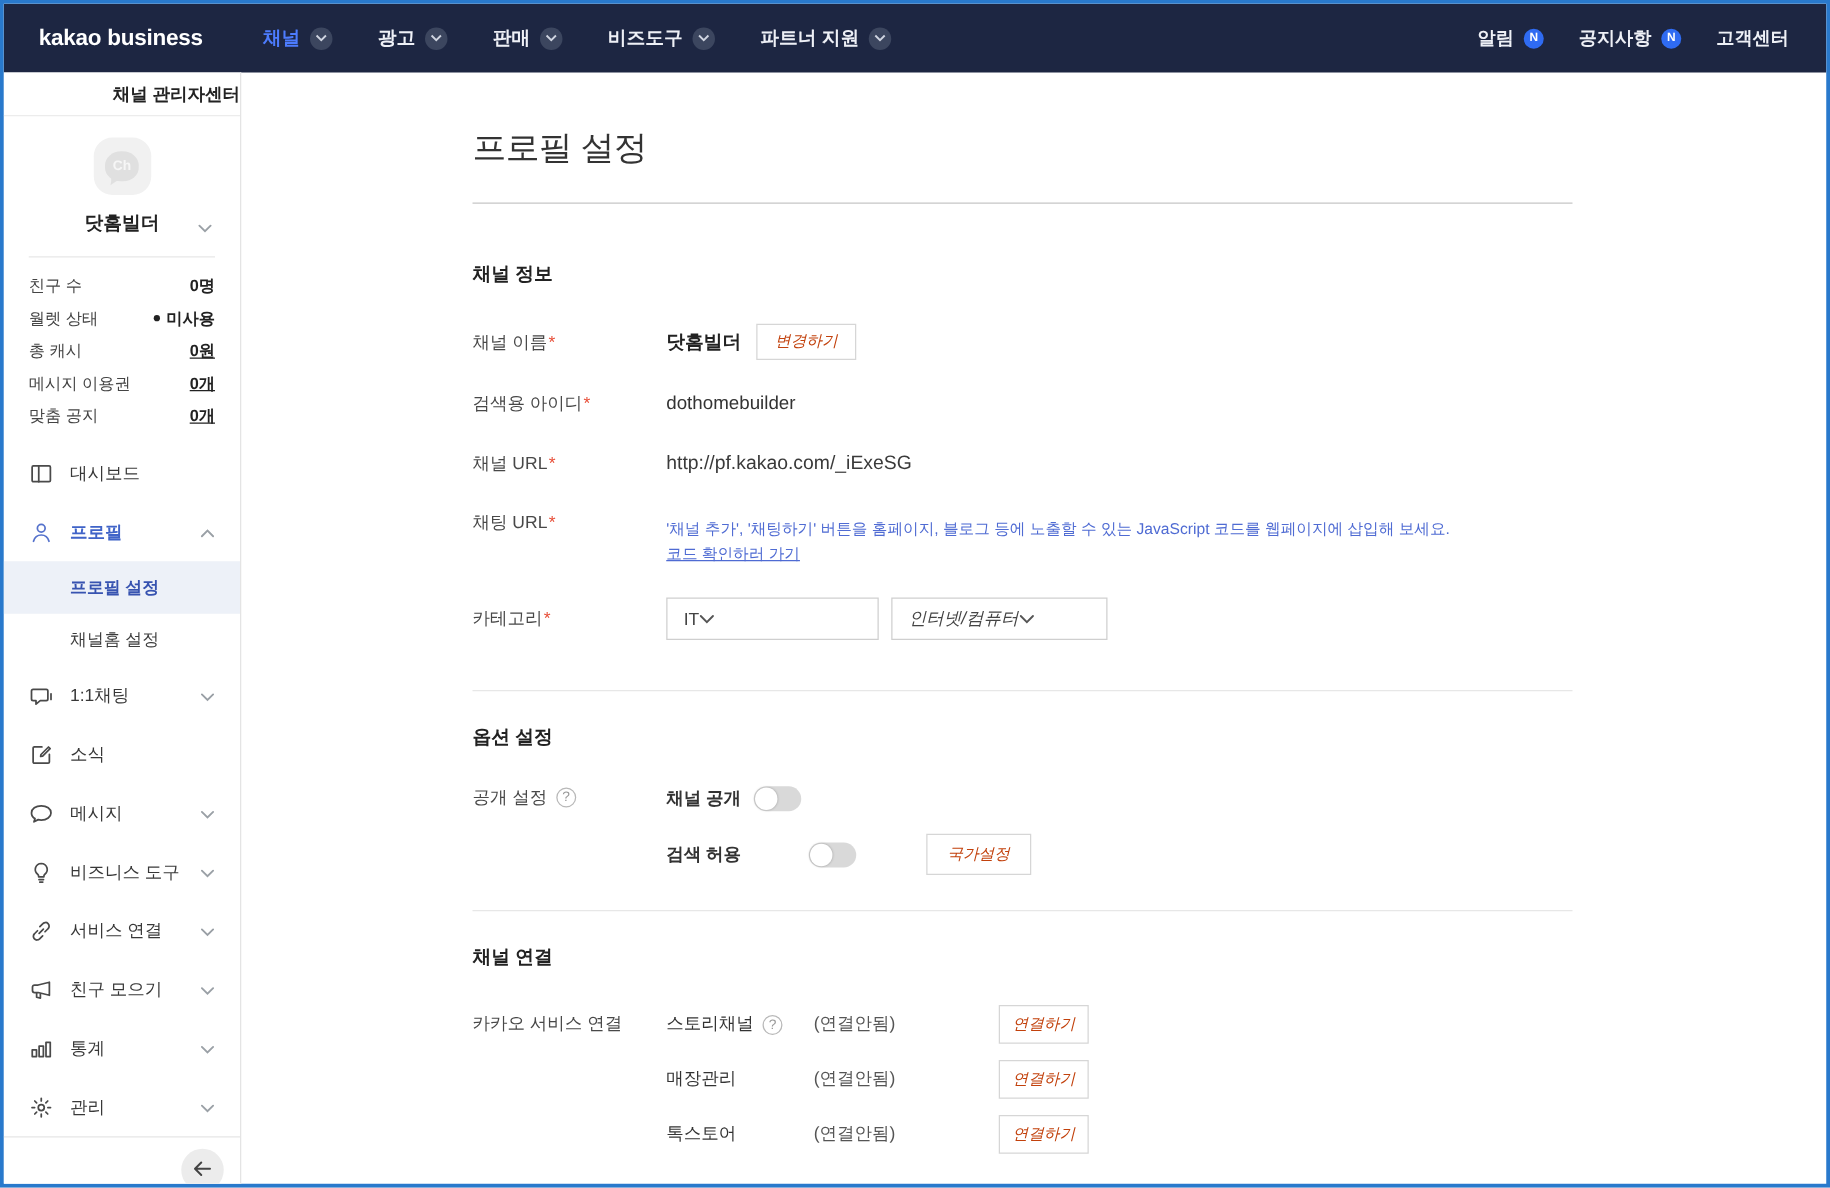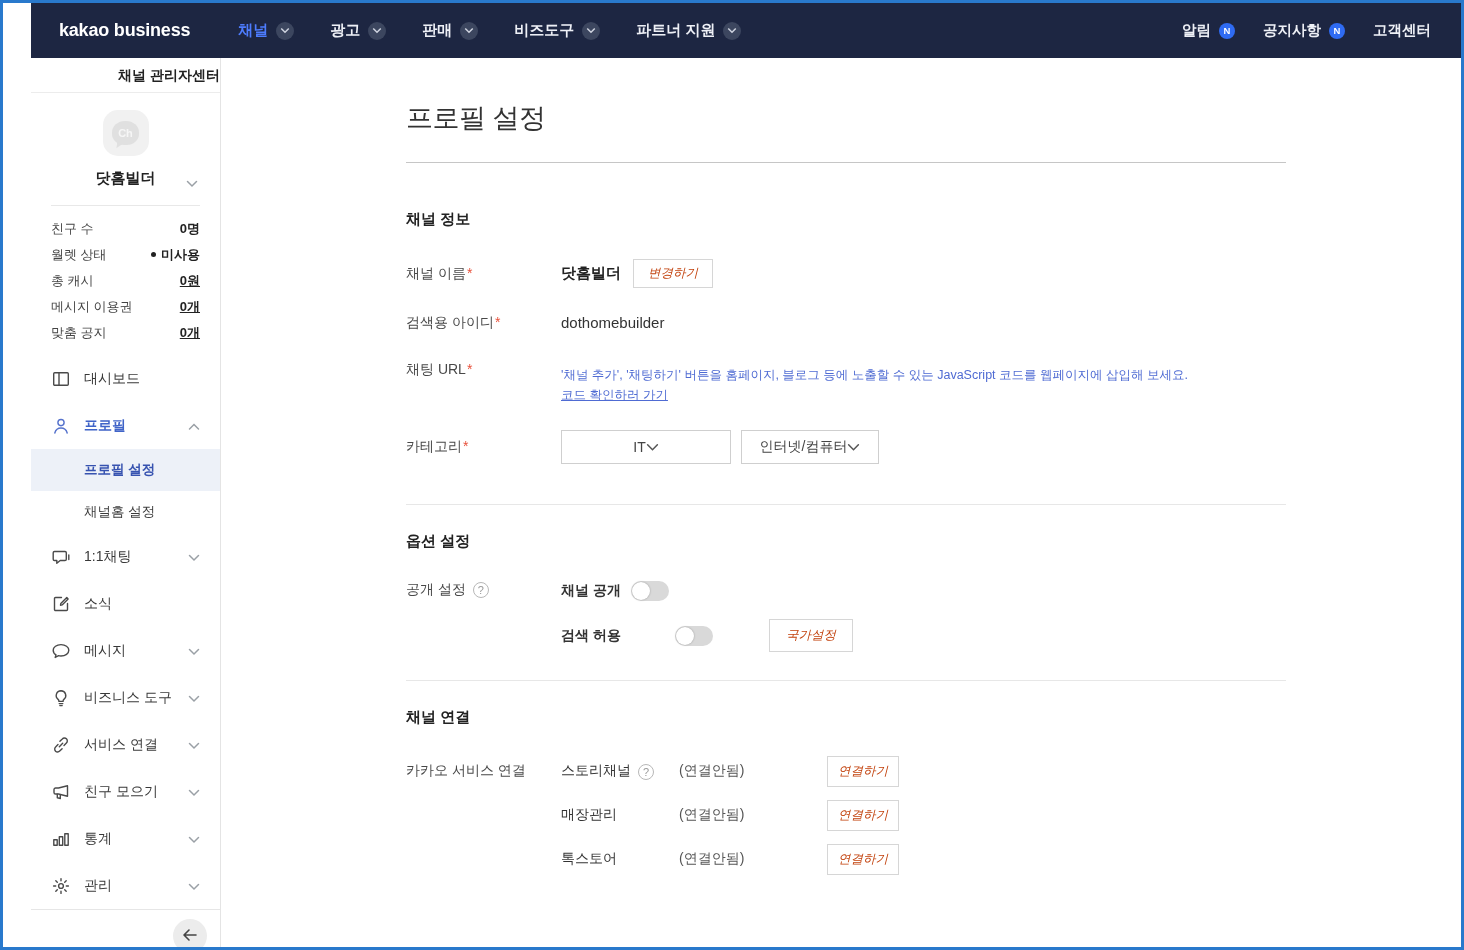--- a/index.html
+++ b/index.html
@@ -1,18 +1,18 @@
 <!DOCTYPE html>
 <html><head>
 <meta charset="utf-8">
 <style>
   * { margin:0; padding:0; box-sizing:border-box; }
   body { background:#9aa7b8; font-family:"Liberation Sans","DejaVu Sans",sans-serif; }
   .frame { position:relative; width:1464px; height:950px; border:3px solid #2979cc;
-           background:#fff; overflow:hidden;padding-left:28px; }
+           background:#fff; overflow:hidden; }
 
   
   .navbar { height:55px; background:#1d2642; display:flex; align-items:center; padding:0 30px 0 28px; }
   .logo { color:#fff; font-size:18px; font-weight:700; letter-spacing:-0.2px; margin-right:48px; cursor:pointer; }
   .nav-menu { display:flex; gap:36px; align-items:center; }
   .nav-item { display:flex; align-items:center; gap:8px; color:#eef0f6; font-size:15px; font-weight:700; cursor:pointer; }
   .nav-item.active .nav-label { color:#4d7cfe; }
   .chev-circle { width:18px; height:18px; border-radius:50%; background:#3c465f; display:flex;
                  align-items:center; justify-content:center; }
   .chev-circle svg { stroke:#cfd4e0; }
@@ -84,22 +84,22 @@
          font-family:inherit; cursor:pointer;font-style:italic; }
   .btn.change { padding:5px 14px; }
   .btn.country { padding:7px 16px; margin-left:12px; }
   .btn.connect { width:72px; padding:6px 0; }
 
   .help-text { margin-top:9px; font-size:12.5px; color:#4f6bd3; line-height:1.55; }
   .help-link { display:inline-block; margin-top:2px; font-size:12.5px; color:#4f6bd3;
                text-decoration:underline; cursor:pointer; }
 
   .select-box { width:170px; height:34px; border:1px solid #cfcfcf; display:inline-flex; align-items:center;
-                justify-content:center; padding:0 13px; font-size:14px; color:#444; cursor:pointer; background:#fff; }
-  .select-box + .select-box { margin-left:10px; width:138px; }
+                justify-content:flex-start; padding:0 13px; font-size:14px; color:#444; cursor:pointer; background:#fff; }
+  .select-box + .select-box { margin-left:10px; width:173px;font-style:italic; }
   .select-box svg { stroke:#555; fill:none; stroke-width:1.4; stroke-linecap:round; }
 
   .qicon { width:16px; height:16px; min-width:16px; border-radius:50%; border:1px solid #b8b8b8; color:#9a9a9a;
            font-size:11px; display:inline-flex; align-items:center; justify-content:center; margin-left:7px; cursor:pointer; }
 
   .toggle-line { display:flex; align-items:center; }
   .toggle-line + .toggle-line { margin-top:18px;gap:44px; }
   .toggle-label { font-size:14px; font-weight:700; color:#333; margin-right:10px; }
   .toggle { width:38px; height:20px; border-radius:10px; background:#d9d9d9; position:relative;
             border:none; cursor:pointer; }
@@ -395,20 +395,24 @@
           <div class="f-label"><span>채널 이름</span><span class="req">*</span></div>
           <span class="f-value bold">닷홈빌더</span>
           <button class="btn change">변경하기</button>
         </div>
 
         <div class="form-row">
           <div class="f-label"><span>검색용 아이디</span><span class="req">*</span></div>
           <span class="f-value">dothomebuilder</span>
         </div>
 
+        <div class="form-row">
+          <div class="f-label"><span>채널 URL</span><span class="req">*</span></div>
+          <span class="f-value url">http://pf.kakao.com/_iExeSG</span>
+        </div>
 
         <div class="form-row top">
           <div class="f-label" style="padding-top:4px;"><span>채팅 URL</span><span class="req">*</span></div>
           <div>
             <div class="help-text">'채널 추가', '채팅하기' 버튼을 홈페이지, 블로그 등에 노출할 수 있는 JavaScript 코드를 웹페이지에 삽입해 보세요.</div>
             <span class="help-link">코드 확인하러 가기</span>
           </div>
         </div>
 
         <div class="form-row" style="margin-top:26px;">

